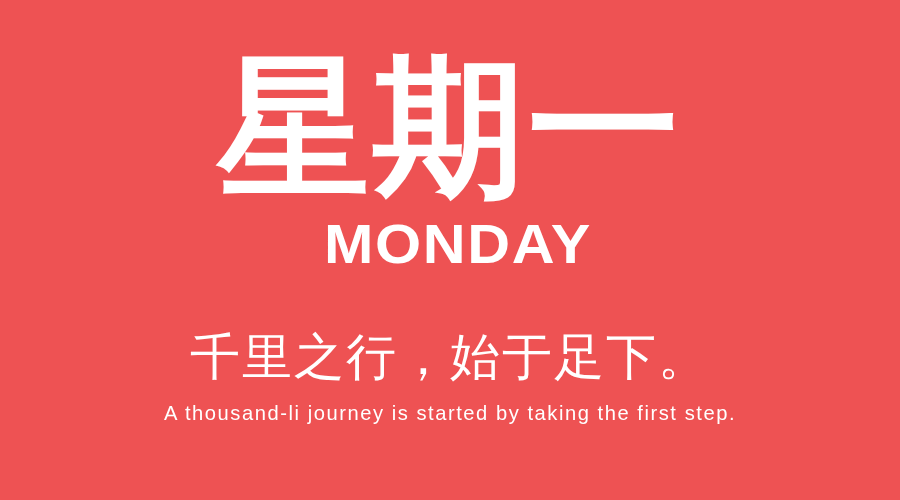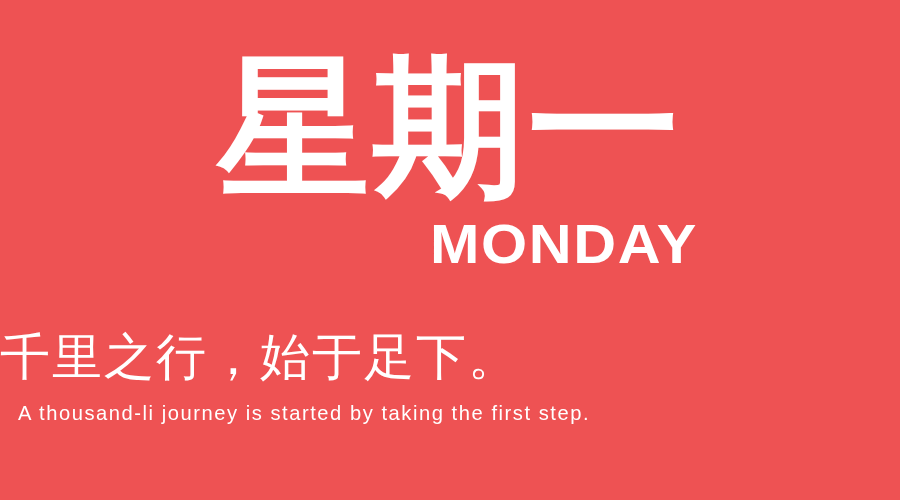--- a/index.html
+++ b/index.html
@@ -28,21 +28,21 @@
     right: 0;
     top: 52px;
     display: flex;
     flex-direction: column;
     align-items: center;
   }
 
   .hero-inner {
     display: flex;
     flex-direction: column;
-    align-items: flex-end;
+    align-items: center;
   }
 
   .weekday-cjk {
     color: #ffffff;
     font-family: "DejaVu Sans", "Liberation Sans", sans-serif;
     font-weight: 700;
     font-size: 152px;
     line-height: 1.0;
     letter-spacing: 3px;
     white-space: nowrap;
@@ -66,21 +66,21 @@
     transform: scaleX(1.06);
     transform-origin: left center;
   }
 
   
   .quote {
     position: absolute;
     left: 0;
     right: 0;
     top: 326px;
-    text-align: left;
+    text-align: center;
   }
 
   .quote-cjk {
     color: #ffffff;
     font-family: "DejaVu Sans", "Liberation Sans", sans-serif;
     font-weight: 400;
     font-size: 50px;
     line-height: 1.24;
     letter-spacing: 2px;
     white-space: nowrap;

